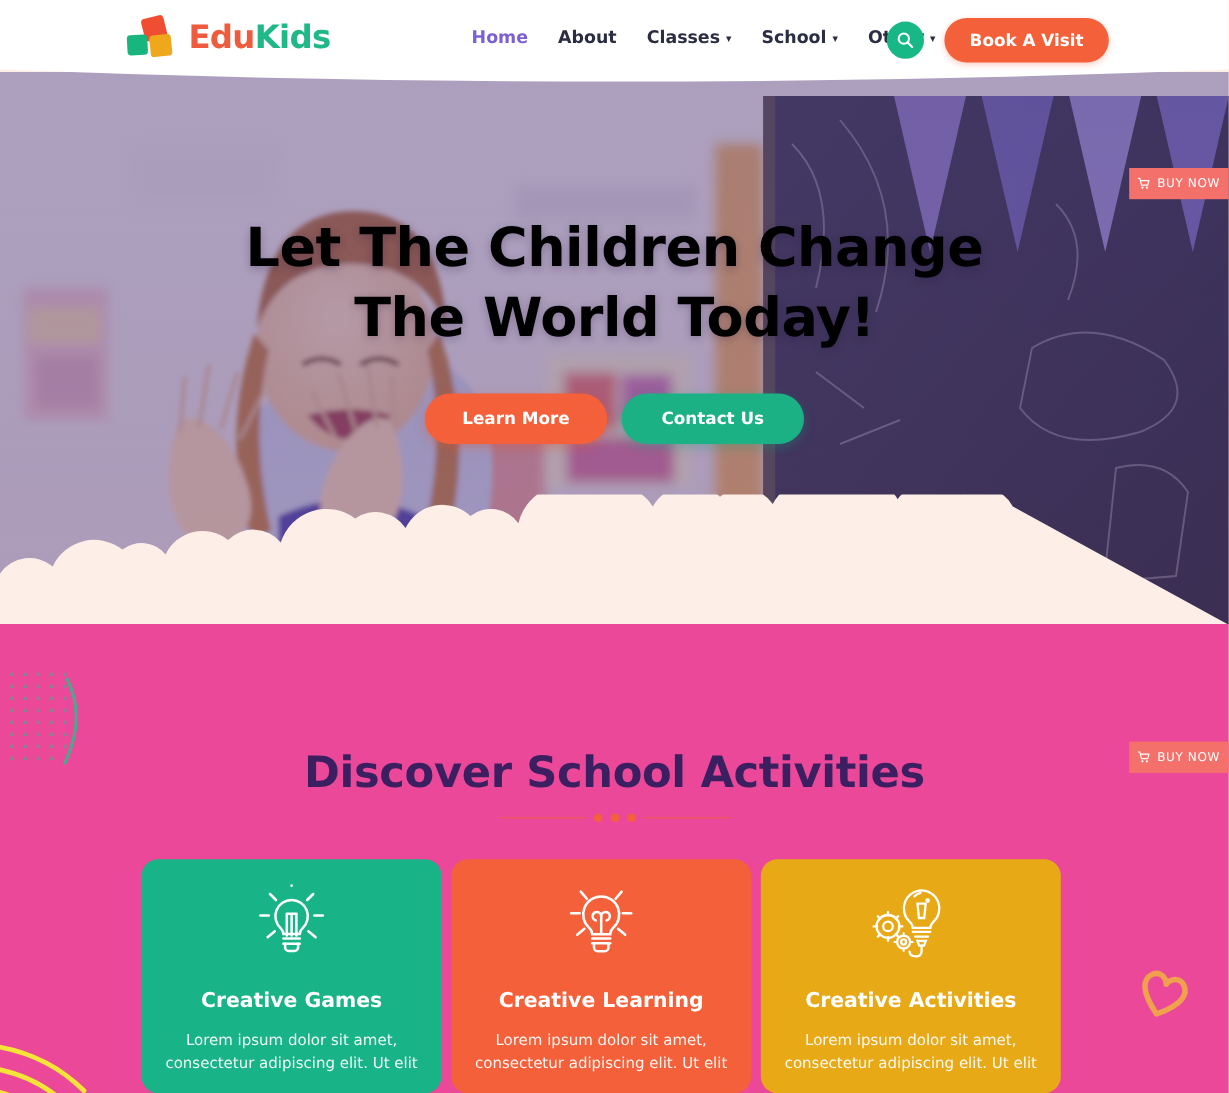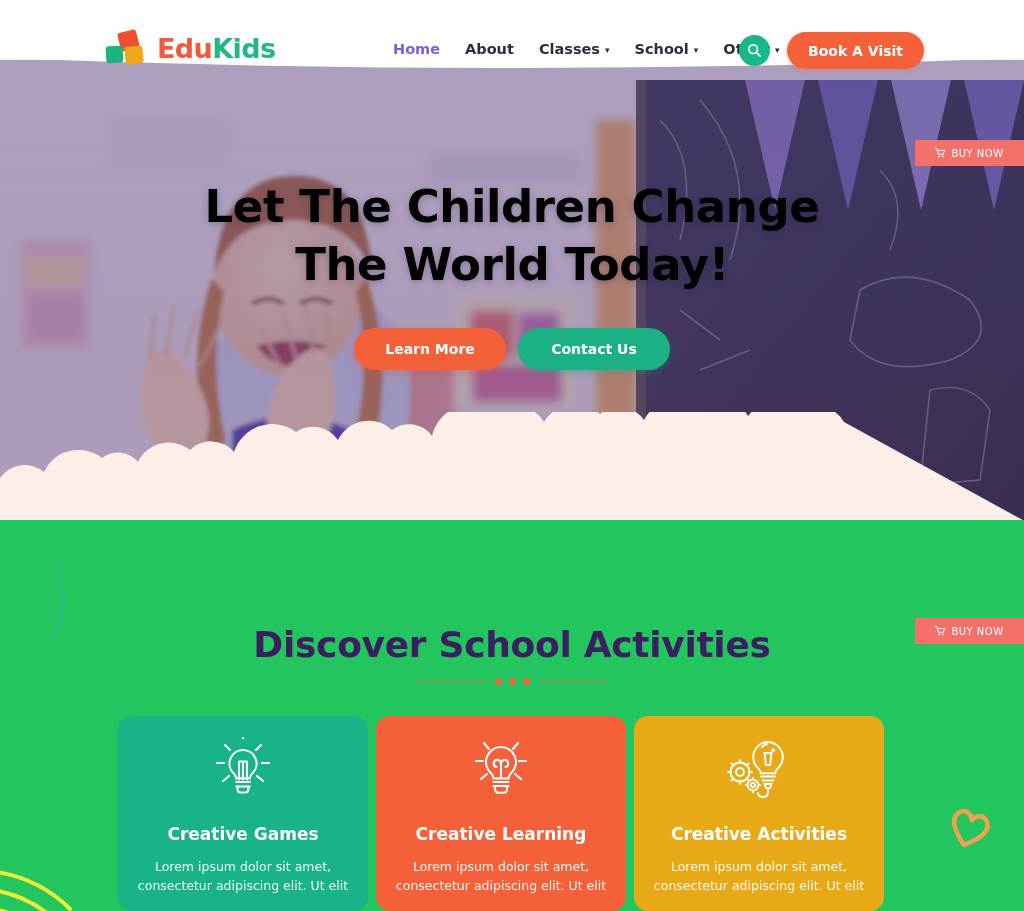--- a/index.html
+++ b/index.html
@@ -12,21 +12,21 @@
 
   
   .header {
     position:absolute; top:0; left:0; width:1024px; height:72px;
     z-index:40;
   }
   .header-bg {
     position:absolute; top:0; left:0; width:1024px; height:72px;
   }
   .header-inner {
-    position:absolute; top:17px; left:0; width:931px; height:66px;
+    position:absolute; top:0; left:0; width:931px; height:66px;
     display:flex; align-items:center; z-index:2;
   }
   .logo {
     position:absolute; left:105px; top:13px;
     display:flex; align-items:center; gap:6px;
   }
   .logo-blocks { position:relative; width:46px; height:36px; }
   .blk { position:absolute; border-radius:3px; }
   .blk-top { width:19px; height:19px; left:14px; top:1px; background:#ef4e33; transform:rotate(-14deg); }
   .blk-left { width:17px; height:17px; left:1px; top:16px; background:#19b57f; transform:rotate(-3deg); }
@@ -95,33 +95,33 @@
     font-family:"DejaVu Sans", sans-serif;
   }
   .btn-learn { background:#f4603a; box-shadow:0 3px 9px rgba(230,80,40,0.35); }
   .btn-contact { background:#1bb184; box-shadow:0 3px 9px rgba(20,160,120,0.32); }
 
   
   .clouds { position:absolute; bottom:-2px; left:0; width:1024px; height:110px; z-index:6; }
 
   
   .buy-now {
-    position:absolute; right:0; width:109px; height:26px;
+    position:absolute; right:0; width:83px; height:26px;
     background:#f4706a; color:#fff;
     display:flex; align-items:center; justify-content:center; gap:6px;
     font-size:10px; letter-spacing:0.5px; cursor:pointer; z-index:60;
     font-family:"DejaVu Sans", sans-serif;
   }
   .buy-now-1 { top:140px; }
   .buy-now-2 { top:618px; }
 
   
   .activities {
     position:absolute; top:520px; left:0; width:1024px; height:391px;
-    background:#22c55e;
+    background:#ec4899;
   }
   .sec-title {
     position:absolute; top:104px; width:1024px; text-align:center;
     font-size:36px; font-weight:bold; color:#3b1f60; letter-spacing:-0.3px;
     font-family:"DejaVu Sans", sans-serif;
   }
   .divider {
     position:absolute; top:158px; left:0; width:1024px;
     display:flex; align-items:center; justify-content:center; gap:7px;
   }

